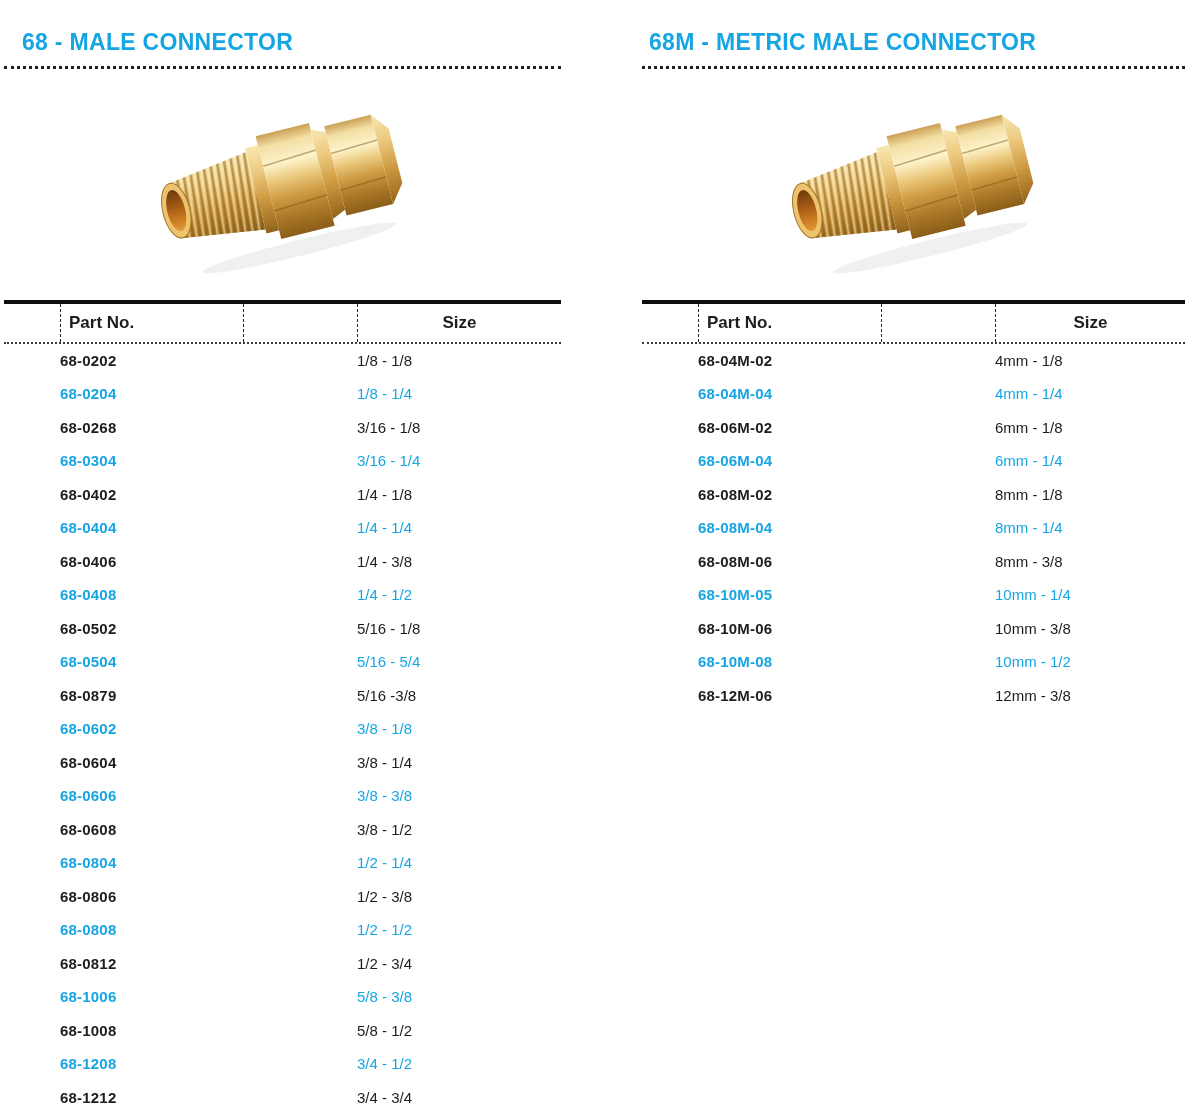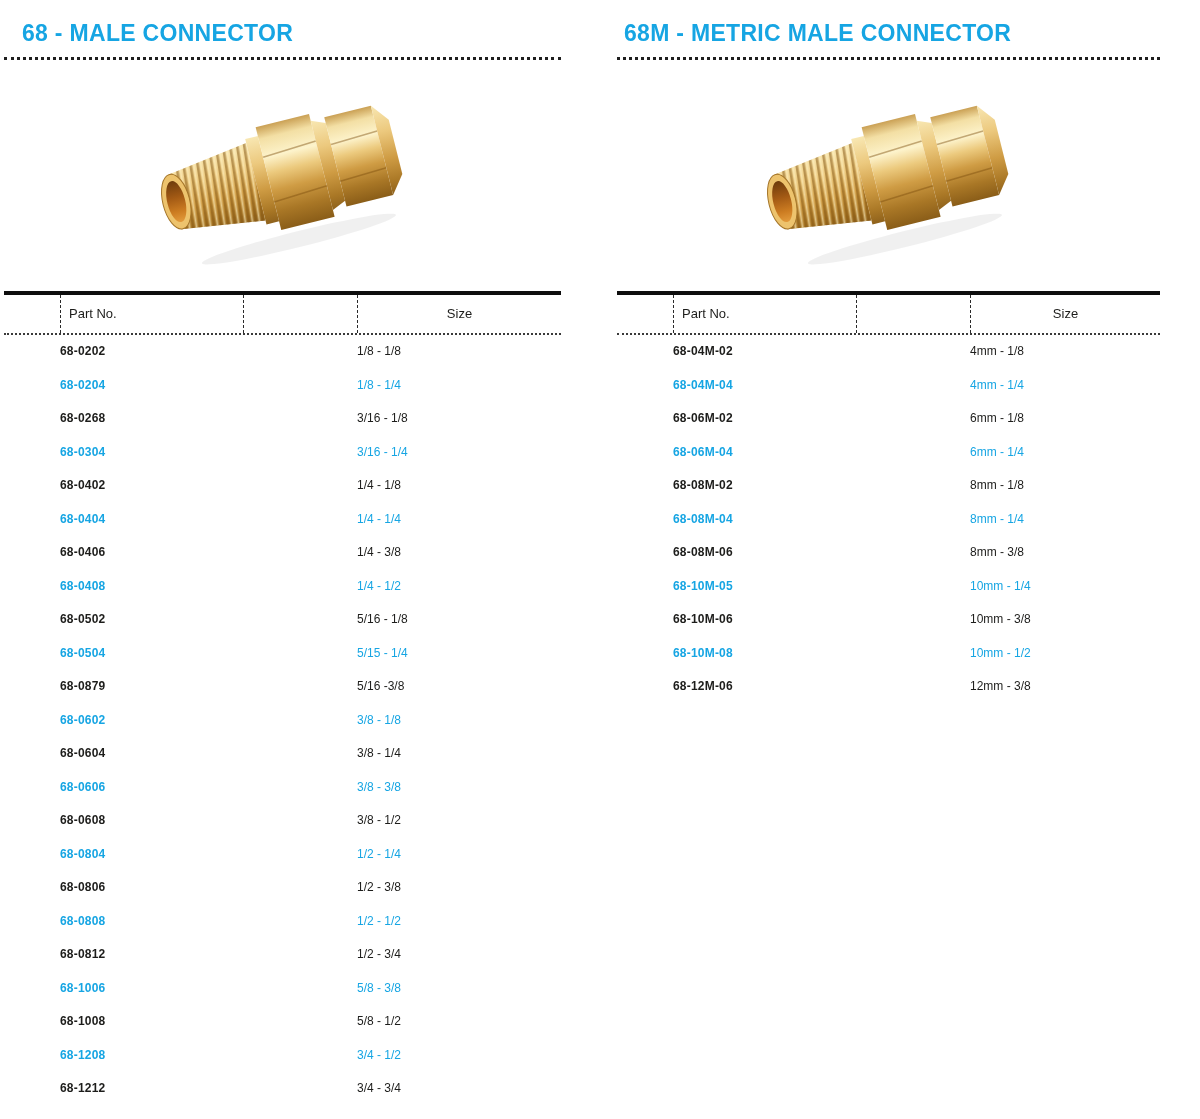--- a/index.html
+++ b/index.html
@@ -7,22 +7,22 @@
     padding: 0;
     background: #ffffff;
     font-family: "Liberation Sans", "DejaVu Sans", sans-serif;
     color: var(--ink, #1d1d1b);
   }
   .page {
     width: 1200px;
     height: 1119px;
     box-sizing: border-box;
     display: flex;
-    gap: 56px;
-    padding: 4px 8px 0 4px;
+    gap: 81px;
+    padding: 13px 8px 0 4px;
     background: #ffffff;
     overflow: hidden;
   }
   .col { width: 557px; box-sizing: border-box; }
   .col.right { width: 543px; }
 
   .title {
     margin: 16px 0 0 0;
     padding-left: 18px;
     font-size: 23px;
@@ -48,33 +48,34 @@
   }
 
   .table { width: 100%; }
   .thead {
     border-top: 4px solid #0e0e0e;
     border-bottom: 2px dotted #3a3a3a;
     display: grid;
     grid-template-columns: 56px 183px 114px 1fr;
     height: 38px;
     align-items: center;
-    font-size: 13px;
+    font-size: 17px;
+    font-weight: bold;
   }
   .hc { height: 100%; display: flex; align-items: center; box-sizing: border-box; }
   .hc.c1, .hc.c2, .hc.c3 { border-left: 1px dashed #2a2a2a; }
   .hc.c1 { padding-left: 8px; }
   .hc.c3 { justify-content: center; }
 
   .row {
     display: grid;
     grid-template-columns: 56px 183px 114px 1fr;
     height: 33.5px;
     align-items: center;
-    font-size: 12px;
+    font-size: 15px;
   }
   .cell.part { font-weight: 700; letter-spacing: 0.2px; }
   .cell.size { text-align: left; }
   .row.accent .part, .row.accent .size { color: var(--accent, #16a5e3); }
 
   .hidden-defs { position: absolute; width: 0; height: 0; overflow: hidden; }
 </style>
 </head>
 <body>
 
@@ -211,21 +212,21 @@
             <div class="cell c0"></div>
             <div class="cell c1 part">68-0502</div>
             <div class="cell c2"></div>
             <div class="cell c3 size">5/16 - 1/8</div>
           </div>
 
           <div class="row accent">
             <div class="cell c0"></div>
             <div class="cell c1 part">68-0504</div>
             <div class="cell c2"></div>
-            <div class="cell c3 size">5/15 - 1/4</div>
+            <div class="cell c3 size">5/16 - 5/4</div>
           </div>
 
           <div class="row">
             <div class="cell c0"></div>
             <div class="cell c1 part">68-0879</div>
             <div class="cell c2"></div>
             <div class="cell c3 size">5/16 -3/8</div>
           </div>
 
           <div class="row accent">

